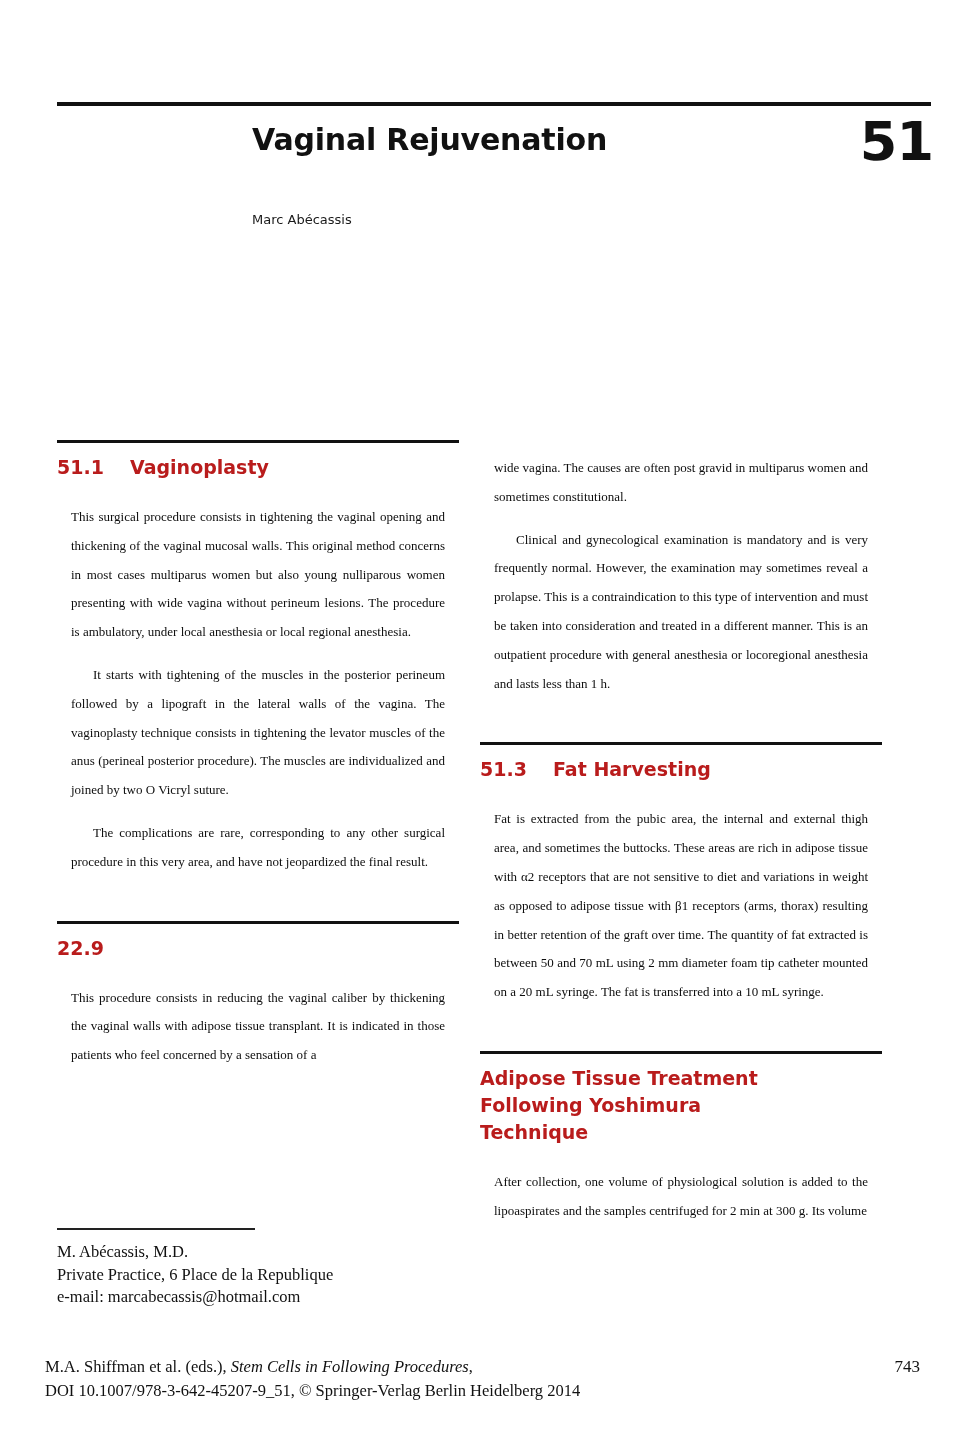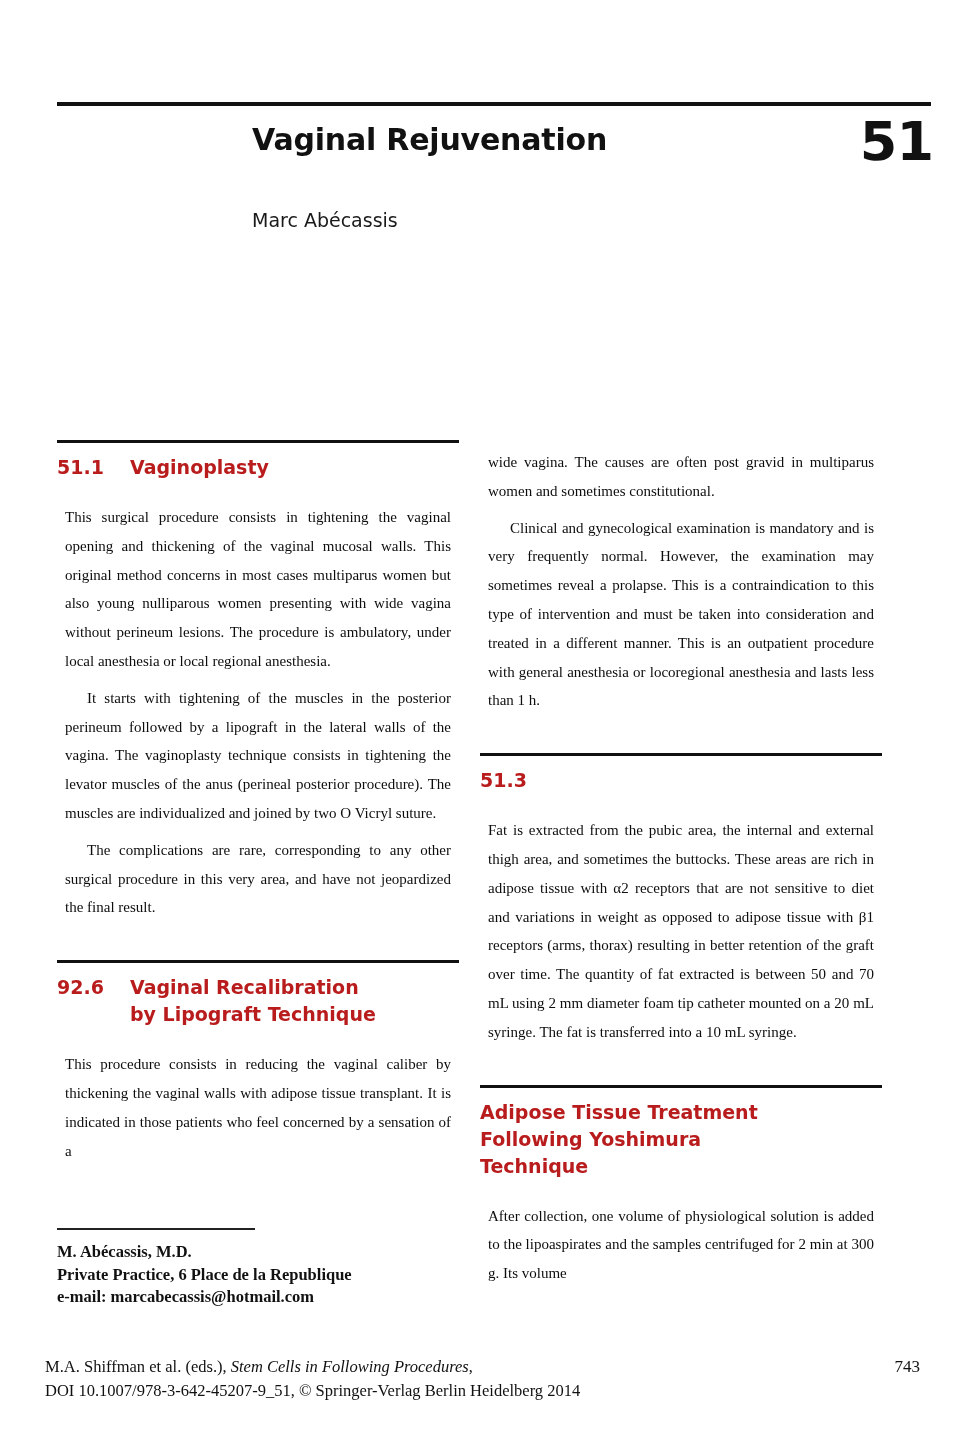--- a/index.html
+++ b/index.html
@@ -49,21 +49,21 @@
     line-height: 68px;
     color: #111111;
     letter-spacing: -1px;
   }
   .author-name {
     position: absolute;
     left: 252px;
     top: 207px;
     font-family: "DejaVu Sans", "Liberation Sans", sans-serif;
     font-weight: normal;
-    font-size: 19px;
+    font-size: 13px;
     line-height: 26px;
     color: #1a1a1a;
   }
 
   
   .col {
     position: absolute;
     top: 440px;
     width: 402px;
   }
@@ -87,41 +87,40 @@
     margin: 0 0 22px 0;
   }
   .sec-num {
     width: 73px;
     flex: 0 0 73px;
   }
   .sec-title { flex: 1 1 auto; }
 
   
   p.body {
-    margin: 8px;
-    font-size: 15px;
+    margin: 14px;
+    font-size: 13px;
     line-height: 28.8px;
     text-align: justify;
     text-justify: inter-word;
     hyphens: none;
     color: #0d0d0d;
   }
   p.body + p.body { text-indent: 22px; }
   p.body.no-indent { text-indent: 0; }
 
   
   .sp-30 { height: 30px; }
 
   
   .footnote {
     position: absolute;
     left: 57px;
     top: 1228px;
     width: 402px;
-    font-weight: bold;
   }
   .footnote-rule {
     width: 198px;
     height: 2px;
     background: #222222;
     margin-bottom: 11px;
   }
   .footnote-line {
     font-size: 16.5px;
     line-height: 22.5px;
@@ -174,42 +173,39 @@
       <p class="body no-indent">This surgical procedure consists in tightening the vaginal opening and thickening of the vaginal mucosal walls. This original method concerns in most cases multiparus women but also young nulliparous women presenting with wide vagina without perineum lesions. The procedure is ambulatory, under local anesthesia or local regional anesthesia.</p>
       <p class="body">It starts with tightening of the muscles in the posterior perineum followed by a lipograft in the lateral walls of the vagina. The vaginoplasty technique consists in tightening the levator muscles of the anus (perineal posterior procedure). The muscles are individualized and joined by two O Vicryl suture.</p>
       <p class="body">The complications are rare, corresponding to any other surgical procedure in this very area, and have not jeopardized the final result.</p>
     </div>
 
     <div class="sp-30"></div>
 
     <div>
       <div class="sec-rule"></div>
       <div class="sec-head">
-        <span class="sec-num">92.6</span>
-        <span class="sec-title">
-          <span>Vaginal Recalibration</span><br>
-          <span>by Lipograft Technique</span>
-        </span>
+        <span class="sec-num">22.9</span>
       </div>
       <p class="body no-indent">This procedure consists in reducing the vaginal caliber by thickening the vaginal walls with adipose tissue transplant. It is indicated in those patients who feel concerned by a sensation of a</p>
     </div>
 
   </div>
 
   <div class="col col-right">
 
     <p class="body no-indent">wide vagina. The causes are often post gravid in multiparus women and sometimes constitutional.</p>
     <p class="body">Clinical and gynecological examination is mandatory and is very frequently normal. However, the examination may sometimes reveal a prolapse. This is a contraindication to this type of intervention and must be taken into consideration and treated in a different manner. This is an outpatient procedure with general anesthesia or locoregional anesthesia and lasts less than 1 h.</p>
 
     <div class="sp-30"></div>
 
     <div>
       <div class="sec-rule"></div>
       <div class="sec-head">
         <span class="sec-num">51.3</span>
+        <span class="sec-title">Fat Harvesting</span>
       </div>
       <p class="body no-indent">Fat is extracted from the pubic area, the internal and external thigh area, and sometimes the buttocks. These areas are rich in adipose tissue with α2 receptors that are not sensitive to diet and variations in weight as opposed to adipose tissue with β1 receptors (arms, thorax) resulting in better retention of the graft over time. The quantity of fat extracted is between 50 and 70 mL using 2 mm diameter foam tip catheter mounted on a 20 mL syringe. The fat is transferred into a 10 mL syringe.</p>
     </div>
 
     <div class="sp-30"></div>
 
     <div>
       <div class="sec-rule"></div>
       <div class="sec-head">
         <span class="sec-title">

